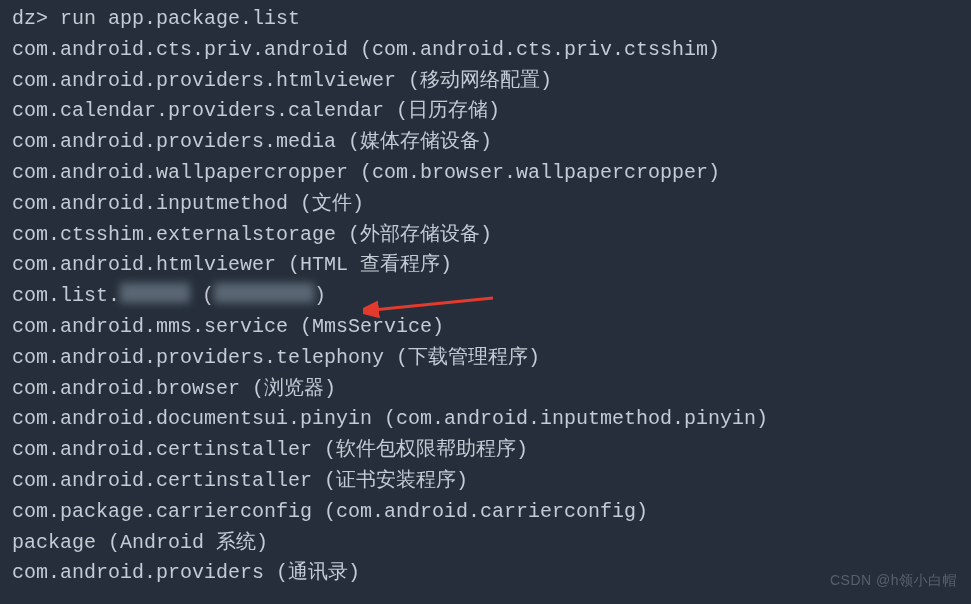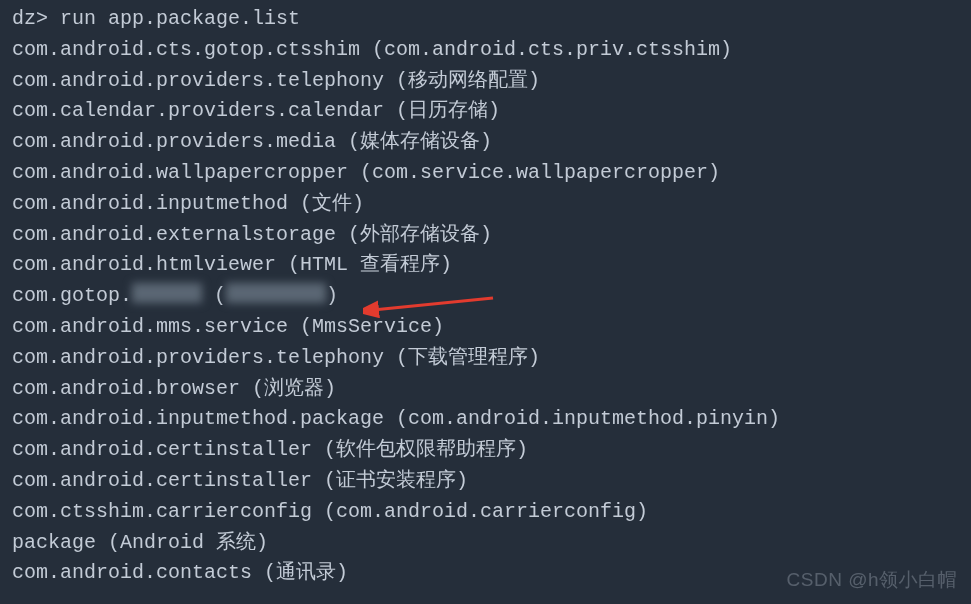--- a/index.html
+++ b/index.html
@@ -37,46 +37,46 @@
     left: 363px;
     top: 294px;
     pointer-events: none;
   }
   .watermark {
     position: absolute;
     right: 14px;
     bottom: 8px;
     color: rgba(190,200,210,0.32);
     font-family: sans-serif;
-    font-size: 19px;
+    font-size: 14px;
     letter-spacing: 0.5px;
   }
 </style>
 </head>
 <body>
 
 <div class="line"><span class="prompt">dz&gt; </span><span>run app.package.list</span></div>
-<div class="line">com.android.cts.gotop.ctsshim (com.android.cts.priv.ctsshim)</div>
-<div class="line">com.android.providers.telephony (移动网络配置)</div>
+<div class="line">com.android.cts.priv.android (com.android.cts.priv.ctsshim)</div>
+<div class="line">com.android.providers.htmlviewer (移动网络配置)</div>
 <div class="line">com.calendar.providers.calendar (日历存储)</div>
 <div class="line">com.android.providers.media (媒体存储设备)</div>
-<div class="line">com.android.wallpapercropper (com.service.wallpapercropper)</div>
+<div class="line">com.android.wallpapercropper (com.browser.wallpapercropper)</div>
 <div class="line">com.android.inputmethod (文件)</div>
-<div class="line">com.android.externalstorage (外部存储设备)</div>
+<div class="line">com.ctsshim.externalstorage (外部存储设备)</div>
 <div class="line">com.android.htmlviewer (HTML 查看程序)</div>
-<div class="line"><span>com.gotop.</span><span class="blur"></span><span> (</span><span class="blur2"></span><span>)</span></div>
+<div class="line"><span>com.list.</span><span class="blur"></span><span> (</span><span class="blur2"></span><span>)</span></div>
 <div class="line">com.android.mms.service (MmsService)</div>
 <div class="line">com.android.providers.telephony (下载管理程序)</div>
 <div class="line">com.android.browser (浏览器)</div>
-<div class="line">com.android.inputmethod.package (com.android.inputmethod.pinyin)</div>
+<div class="line">com.android.documentsui.pinyin (com.android.inputmethod.pinyin)</div>
 <div class="line">com.android.certinstaller (软件包权限帮助程序)</div>
 <div class="line">com.android.certinstaller (证书安装程序)</div>
-<div class="line">com.ctsshim.carrierconfig (com.android.carrierconfig)</div>
+<div class="line">com.package.carrierconfig (com.android.carrierconfig)</div>
 <div class="line">package (Android 系统)</div>
-<div class="line">com.android.contacts (通讯录)</div>
+<div class="line">com.android.providers (通讯录)</div>
 
 <svg class="arrow" width="140" height="32">
   <defs>
     <marker id="ah" markerWidth="10" markerHeight="10" refX="2" refY="3" orient="auto">
       <path d="M0,0 L0,6 L8,3 z" fill="#e23b2e"></path>
     </marker>
   </defs>
   <line x1="130" y1="4" x2="10" y2="16" stroke="#e23b2e" stroke-width="3" marker-end="url(#ah)"></line>
 </svg>
 

